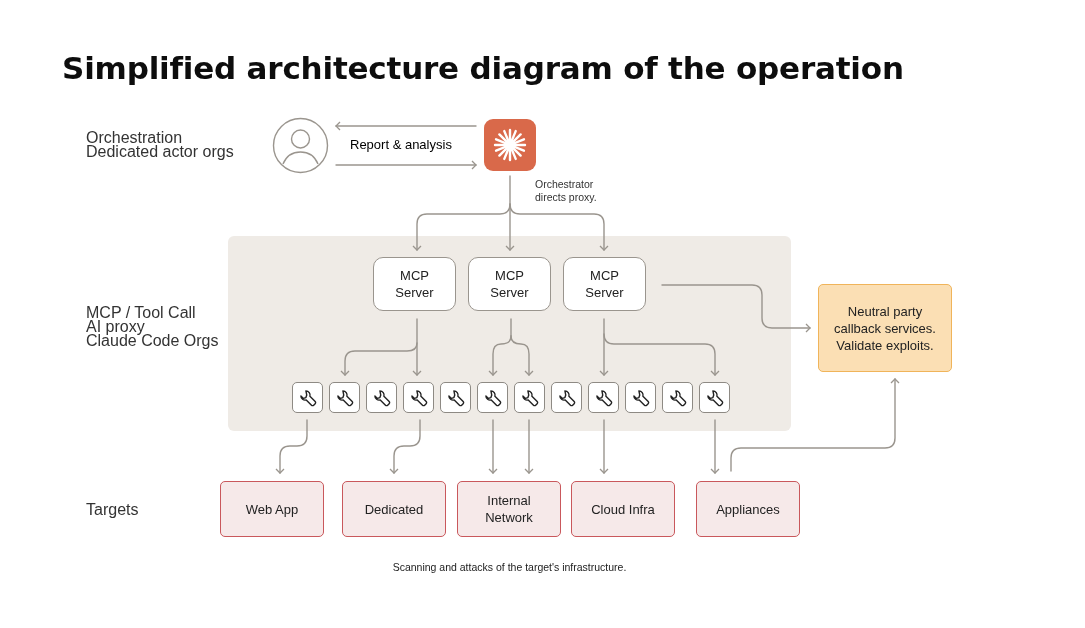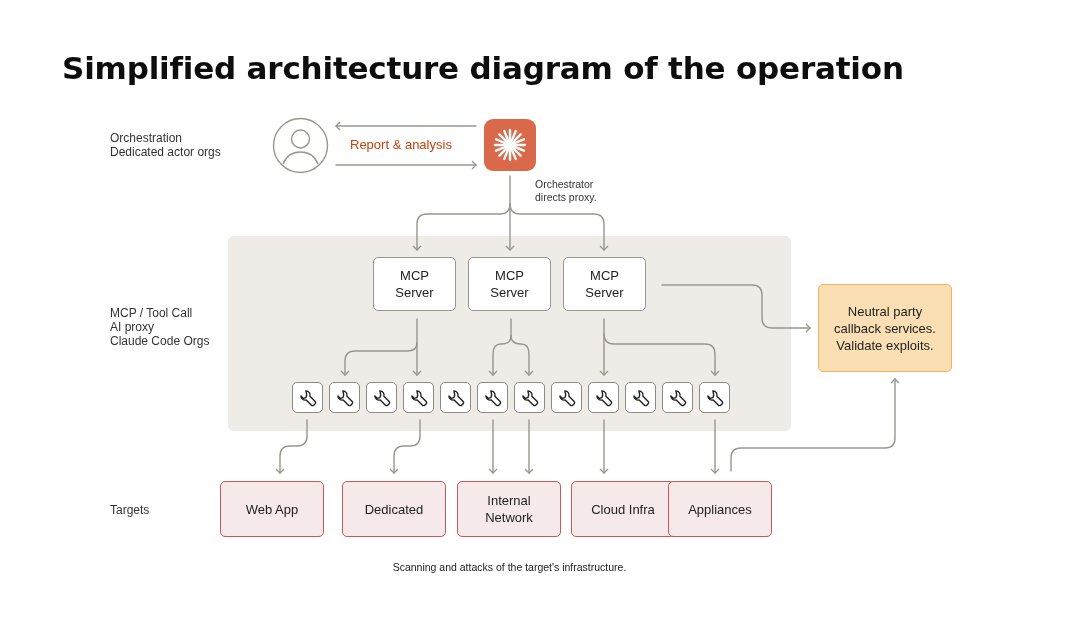--- a/index.html
+++ b/index.html
@@ -1,26 +1,26 @@
 <!DOCTYPE html>
 <html><head>
 <meta charset="utf-8">
 <style>
   html, body { margin: 0; padding: 0; background: #ffffff; }
   body { width: 1085px; height: 628px; position: relative; overflow: hidden; font-family: "Liberation Sans", sans-serif; color: #1a1a1a; }
   .abs { position: absolute; }
   .title { left: 62px; top: 26px; font-size: 31px; font-weight: bold; letter-spacing: -0.2px; color: #0d0d0d; font-family: "DejaVu Sans", sans-serif; margin-top: 24px; }
-  .lane-label { left: 86px; font-size: 12px; line-height: 14px; color: #333; white-space: pre-line; margin-left: 24px; }
+  .lane-label { left: 86px; font-size: 16px; line-height: 14px; color: #333; white-space: pre-line; }
   .panel { left: 228px; top: 236px; width: 563px; height: 195px; background: #efebe6; border-radius: 6px; }
-  .mcp { width: 83px; height: 54px; background: #fff; border: 1px solid #9a958e; border-radius: 5px; box-sizing: border-box; display: flex; align-items: center; justify-content: center; text-align: center; font-size: 13px; line-height: 17px; white-space: pre-line; color: #222; }
+  .mcp { width: 83px; height: 54px; background: #fff; border: 1px solid #9a958e; border-radius: 10px; box-sizing: border-box; display: flex; align-items: center; justify-content: center; text-align: center; font-size: 13px; line-height: 17px; white-space: pre-line; color: #222; }
   .tool { width: 31px; height: 31px; background: #fff; border: 1px solid #8e8a84; border-radius: 5px; box-sizing: border-box; display: flex; align-items: center; justify-content: center; }
   .target { width: 104px; height: 56px; background: #f6e9e9; border: 1px solid #c9585c; border-radius: 5px; box-sizing: border-box; display: flex; align-items: center; justify-content: center; text-align: center; font-size: 13px; line-height: 17px; white-space: pre-line; color: #222; }
   .callback { left: 818px; top: 284px; width: 134px; height: 88px; background: #fbdfb4; border: 1px solid #f0b45a; border-radius: 5px; box-sizing: border-box; display: flex; align-items: center; justify-content: center; text-align: center; font-size: 13px; line-height: 17px; white-space: pre-line; color: #222; }
   .caption { left: 228px; width: 563px; top: 549px; text-align: center; font-size: 10.5px; color: #222; margin-top: 12px; }
-  .report { left: 350px; top: 137px; font-size: 13px; color: #c2410c; text-align: center; }
+  .report { left: 350px; top: 137px; font-size: 13px; color: #000000; text-align: center; }
   .orch-note { left: 535px; top: 178px; font-size: 10.5px; line-height: 13px; color: #333; white-space: pre-line; }
   .claude { left: 484px; top: 119px; width: 52px; height: 52px; background: #d9694a; border-radius: 9px; display: flex; align-items: center; justify-content: center; }
   svg.wires { position: absolute; left: 0; top: 0; }
 </style>
 </head>
 <body>
 
 <div class="abs title">Simplified architecture diagram of the operation</div>
 
 <div class="abs lane-label" style="top:131px">Orchestration
@@ -166,19 +166,19 @@
         <path d="M14.5 3.5a5 5 0 0 0-4.8 6.4L3.4 16.2a1.8 1.8 0 0 0 0 2.6l1.8 1.8a1.8 1.8 0 0 0 2.6 0l6.3-6.3a5 5 0 0 0 6.4-4.8l-3 3-3-1-1-3z" transform="scale(-1,1) translate(-24,0)" fill="none" stroke="#222" stroke-width="1.7" stroke-linejoin="round"></path>
       </svg>
     </div>
   </div>
 
 <div class="abs target" style="left:220px; top:481px;">Web App</div>
 <div class="abs target" style="left:342px; top:481px;">Dedicated</div>
 <div class="abs target" style="left:457px; top:481px;">Internal
 Network</div>
 <div class="abs target" style="left:571px; top:481px;">Cloud Infra</div>
-<div class="abs target" style="left:668px; top:481px;">Appliances</div>
+<div class="abs target" style="left:696px; top:481px;">Appliances</div>
 
 <div class="abs callback">Neutral party
 callback services.
 Validate exploits.</div>
 
 <div class="abs caption">Scanning and attacks of the target's infrastructure.</div>
 
 </body></html>

